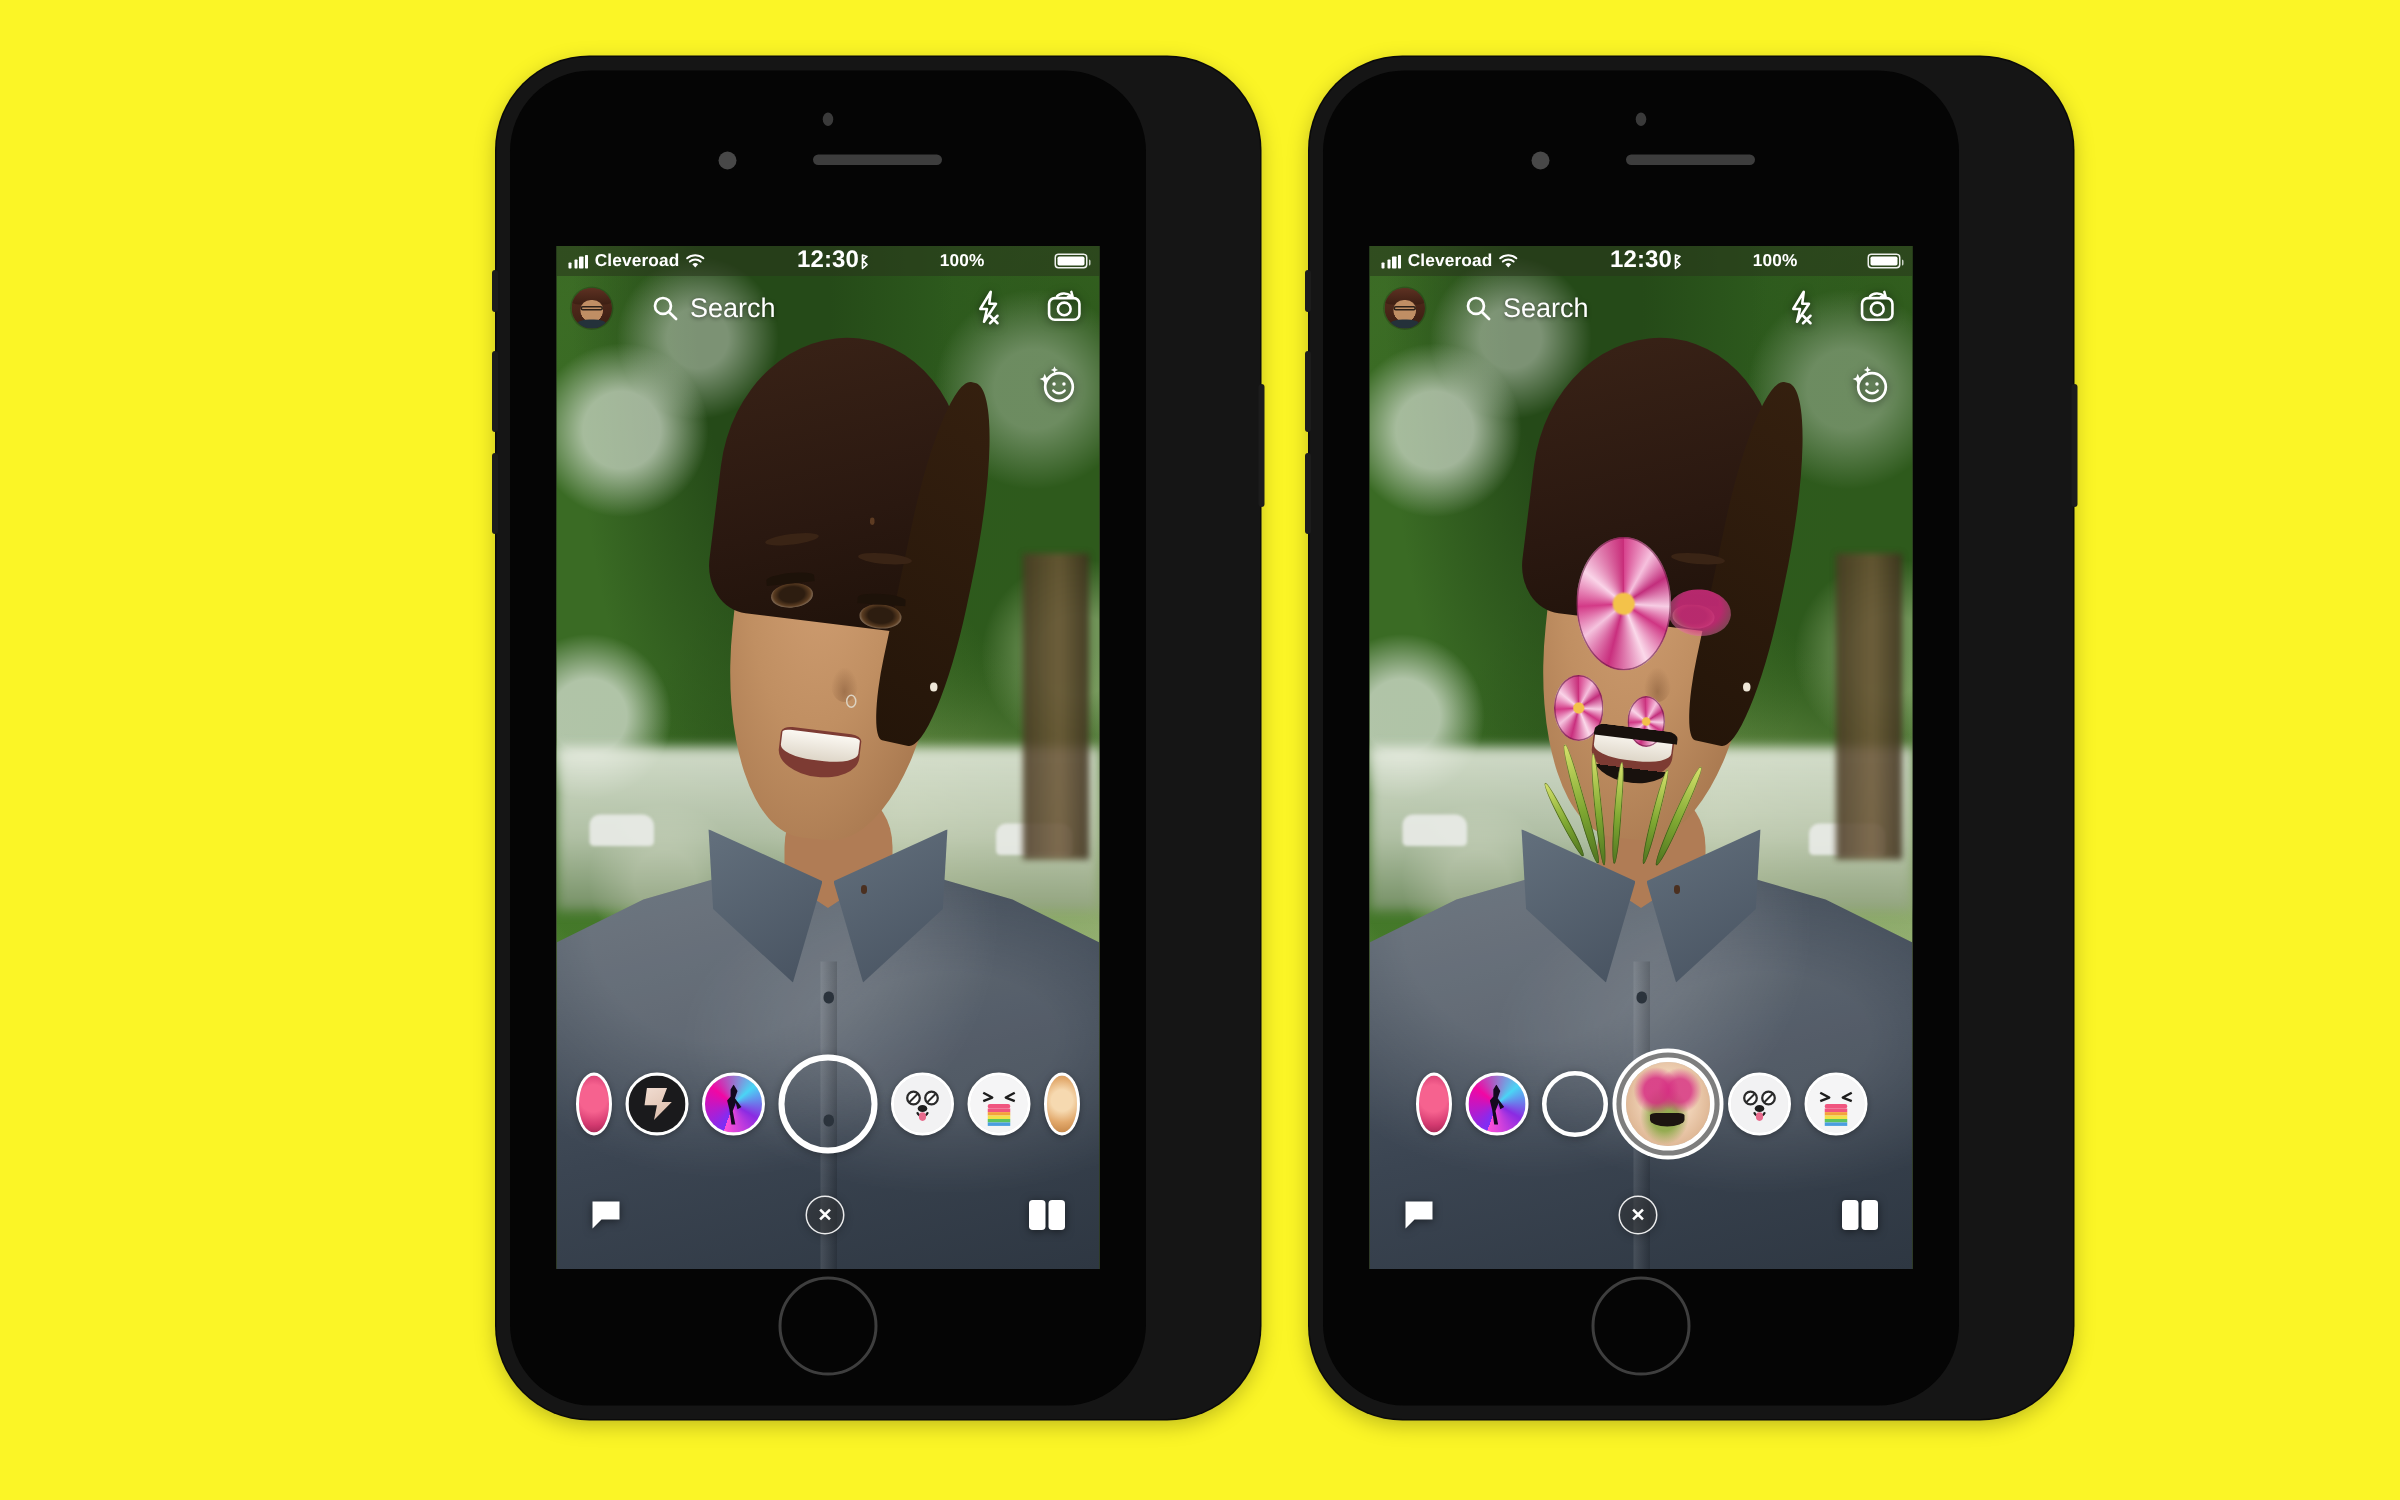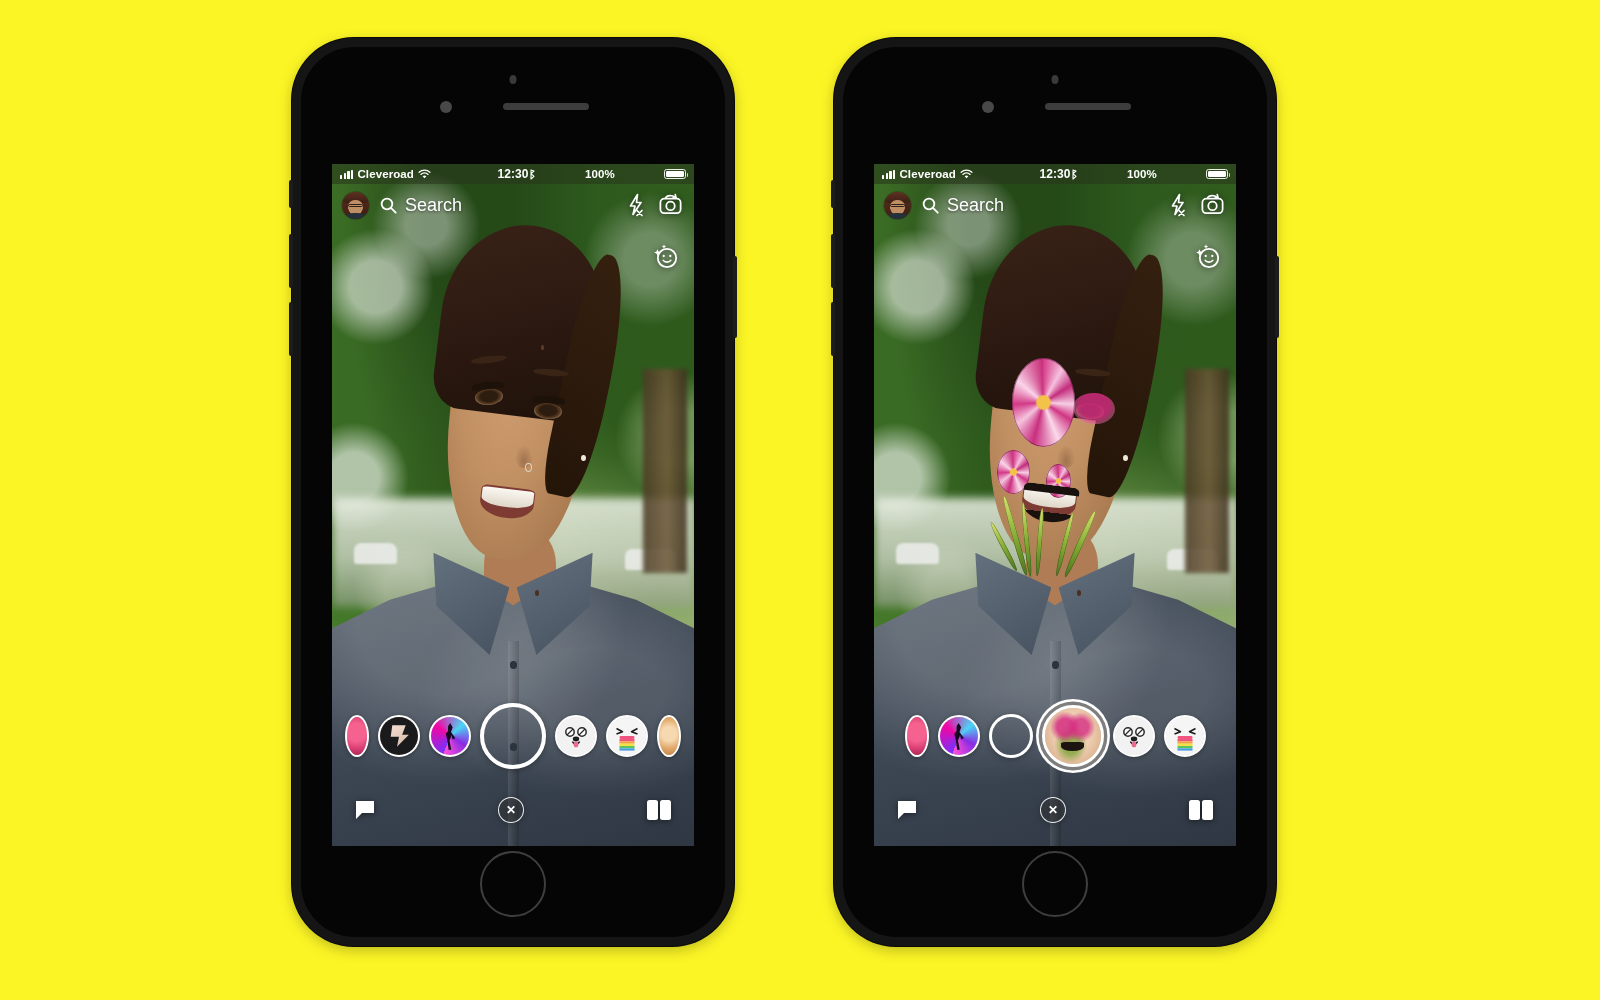--- a/index.html
+++ b/index.html
@@ -6,26 +6,27 @@
   html,body { width:1600px; height:1000px; overflow:hidden; }
   body {
     background:#FBF526;
     font-family:"Liberation Sans", sans-serif;
     position:relative;
   }
 
   
   .phone {
     position:absolute;
-    width:442px;
+    width:509px;
     height:908px;
     top:38px;
     background:#151515;
     border-radius:62px;
     box-shadow:0 0 0 1px #0a0a0a, 0 4px 14px rgba(0,0,0,.25);
+    margin-left:39px;
   }
   .phone.left  { left:292px; }
   .phone.right { left:834px; }
 
   .phone-inner {
     position:absolute;
     left:9px; top:9px;
     width:424px; height:890px;
     background:#050505;
     border-radius:54px;
@@ -326,21 +327,21 @@
     background:rgba(40,52,28,.55);
     color:#fff;
     font-size:11.5px;
     font-weight:bold;
     letter-spacing:.1px;
     z-index:20;
   }
   .sb-left, .sb-right { display:flex; align-items:center; gap:4px; }
   .sb-left  { flex:1; }
   .sb-right { flex:1; justify-content:space-between; }
-  .sb-center { font-size:12px; }
+  .sb-center { font-size:16px; }
   .bars { display:flex; align-items:flex-end; gap:1.3px; height:9px; }
   .bars i { width:2.4px; background:#fff; border-radius:.5px; display:block; }
   .bars i:nth-child(1){ height:3.5px; }
   .bars i:nth-child(2){ height:5.5px; }
   .bars i:nth-child(3){ height:7.5px; }
   .bars i:nth-child(4){ height:9px; }
   .battery {
     width:22px; height:10.5px;
     border:1.3px solid rgba(255,255,255,.92);
     border-radius:2.6px;
@@ -358,21 +359,21 @@
   .battery b { display:block; width:100%; height:100%; background:#fff; border-radius:1.2px; }
 
   
   .top-bar {
     position:absolute;
     left:0; right:0; top:20px;
     height:42px;
     display:flex;
     align-items:center;
     padding:0 10px;
-    gap:10px;
+    gap:26px;
     z-index:18;
   }
   .avatar {
     width:27px; height:27px;
     border-radius:50%;
     background:radial-gradient(circle at 50% 58%, #c48e63 0 34%, transparent 35%),
                linear-gradient(170deg,#5a2f1f,#3a1d12);
     position:relative;
     overflow:hidden;
     flex:0 0 auto;

